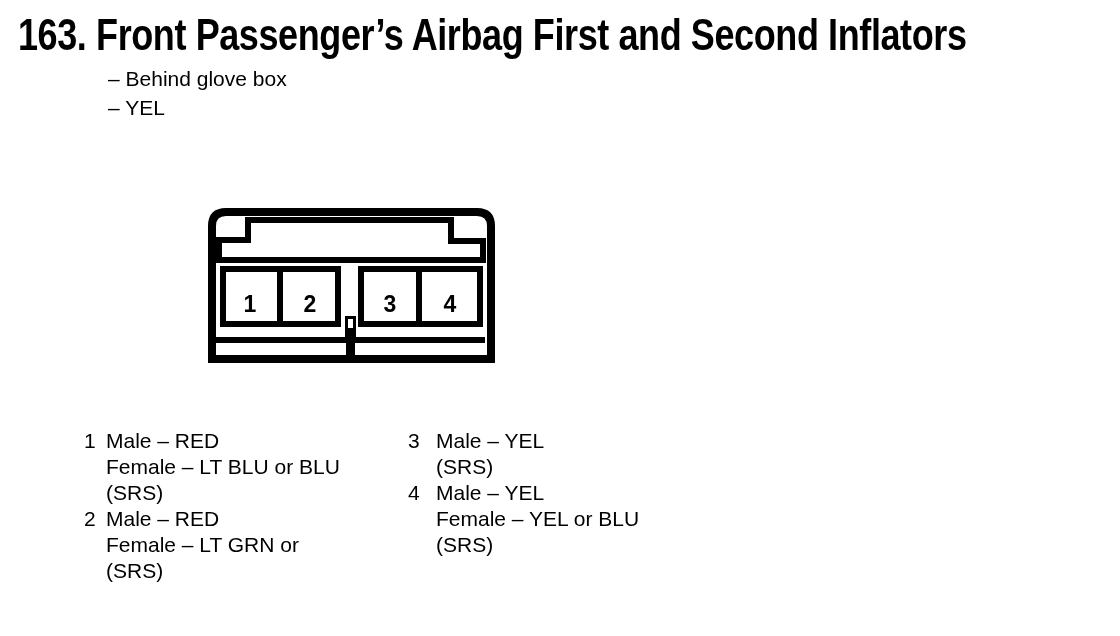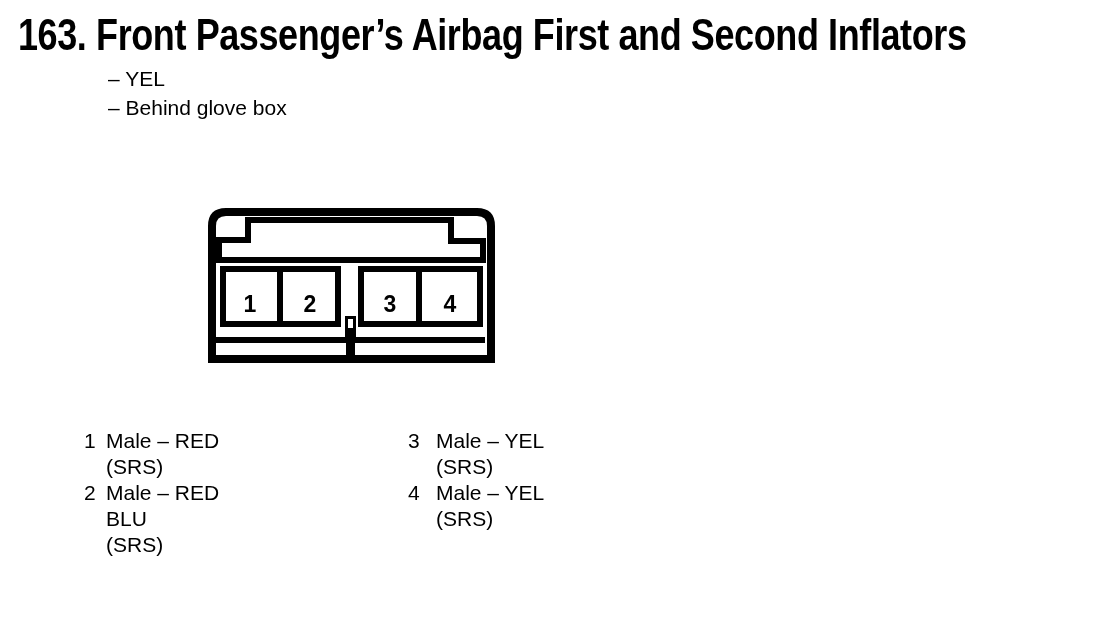--- a/index.html
+++ b/index.html
@@ -43,22 +43,22 @@
     font-family: "Liberation Sans", sans-serif;
     font-weight: bold; font-size: 23px; fill: #000000;
   }
 </style>
 </head>
 <body>
 
 <h1 class="page-title"><span class="squeeze">163. Front Passenger’s Airbag First and Second Inflators</span></h1>
 
 <div class="notes">
+  <div>– Behind glove box</div>
   <div>– YEL</div>
-  <div>– Behind glove box</div>
 </div>
 
 <div class="connector-wrap">
   <svg width="300" height="170" viewBox="0 0 300 170">
 
     <path d="M 26 12 L 277 12 Q 291 12 291 26 L 291 159 L 12 159 L 12 26 Q 12 12 26 12 Z" fill="#ffffff" stroke="#000000" stroke-width="8"></path>
 
     <path d="M 19 40 L 48 40 L 48 20 L 251 20 L 251 41 L 283 41 L 283 60 L 19 60 Z" fill="#ffffff" stroke="#000000" stroke-width="6"></path>
 
     <rect x="23" y="69" width="115" height="55" fill="#ffffff" stroke="#000000" stroke-width="6"></rect>
@@ -79,41 +79,43 @@
     <text x="190" y="112" text-anchor="middle" class="pin-num-text">3</text>
     <text x="250" y="112" text-anchor="middle" class="pin-num-text">4</text>
   </svg>
 </div>
 
 <div class="legend-col col1">
   <div class="legend-item">
     <div class="legend-num">1</div>
     <div class="legend-lines">
       <div>Male – RED</div>
+      <div>Female – LT BLU or BLU</div>
       <div>(SRS)</div>
     </div>
   </div>
   <div class="legend-item">
     <div class="legend-num">2</div>
     <div class="legend-lines">
       <div>Male – RED</div>
-      <div>BLU</div>
+      <div>Female – LT GRN or</div>
       <div>(SRS)</div>
     </div>
   </div>
 </div>
 
 <div class="legend-col col2">
   <div class="legend-item">
     <div class="legend-num">3</div>
     <div class="legend-lines">
       <div>Male – YEL</div>
       <div>(SRS)</div>
     </div>
   </div>
   <div class="legend-item">
     <div class="legend-num">4</div>
     <div class="legend-lines">
       <div>Male – YEL</div>
+      <div>Female – YEL or BLU</div>
       <div>(SRS)</div>
     </div>
   </div>
 </div>
 
 </body></html>

